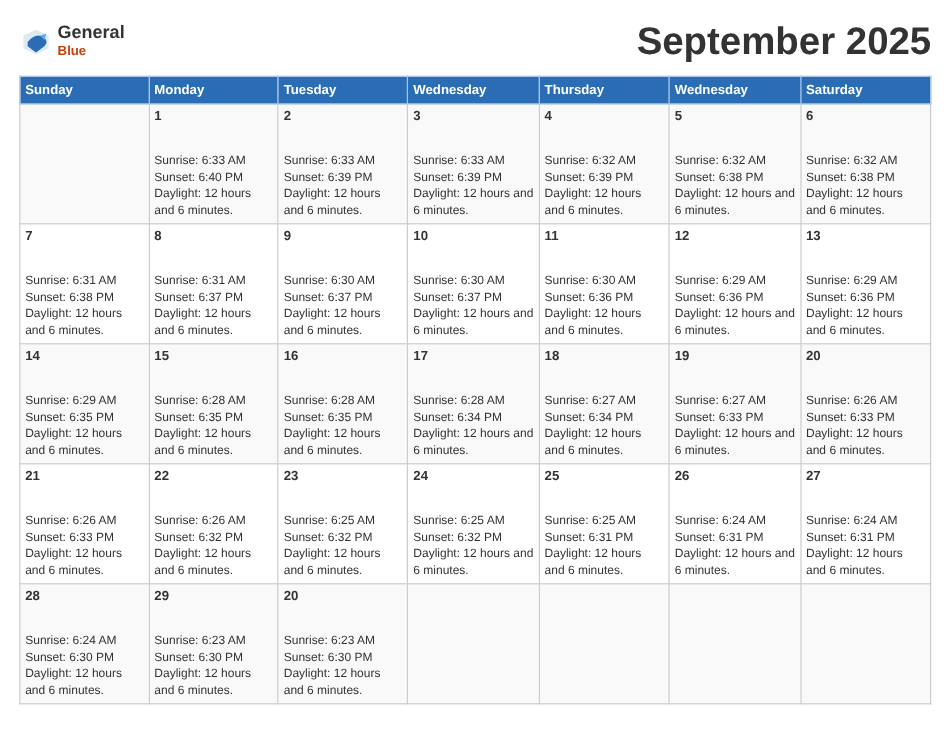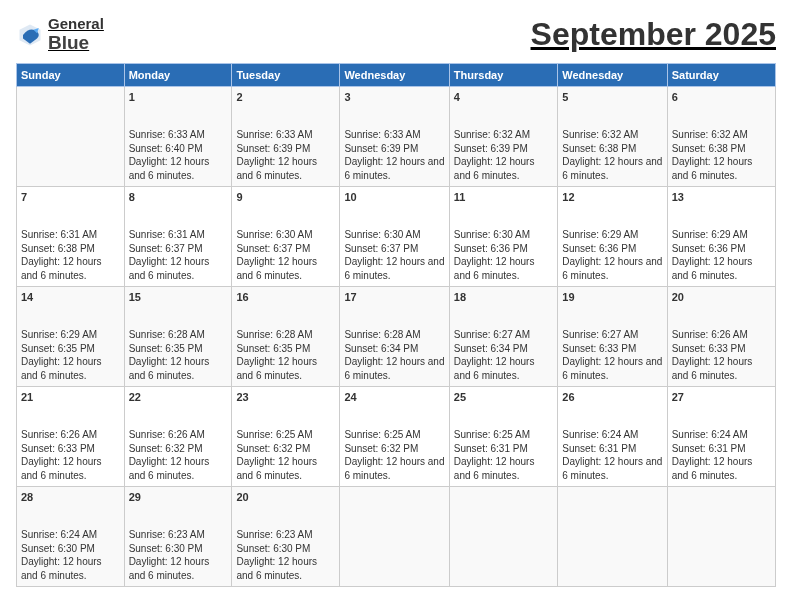--- a/index.html
+++ b/index.html
@@ -14,41 +14,40 @@
       width: 792px;
       height: 612px;
       padding: 16px;
       background: #fff;
     }
     .header {
       display: flex;
       justify-content: space-between;
       align-items: center;
       margin-bottom: 10px;
-      text-decoration: underline;
     }
     .logo {
       display: flex;
       align-items: center;
       gap: 4px;
     }
     .logo-text {
       display: flex;
       flex-direction: column;
       line-height: 1.1;
     }
     .logo-general {
       font-size: 15px;
       font-weight: bold;
       color: #333;
     }
     .logo-blue {
-      font-size: 19px;
-      font-weight: bold;
-      color: #404040;
+      font-size: 11px;
+      font-weight: bold;
+      color: #c2410c;
     }
     .logo-icon {
       width: 28px;
       height: 28px;
     }
     .title-block {
       text-align: right;
     }
     .month-title {
       font-size: 32px;

